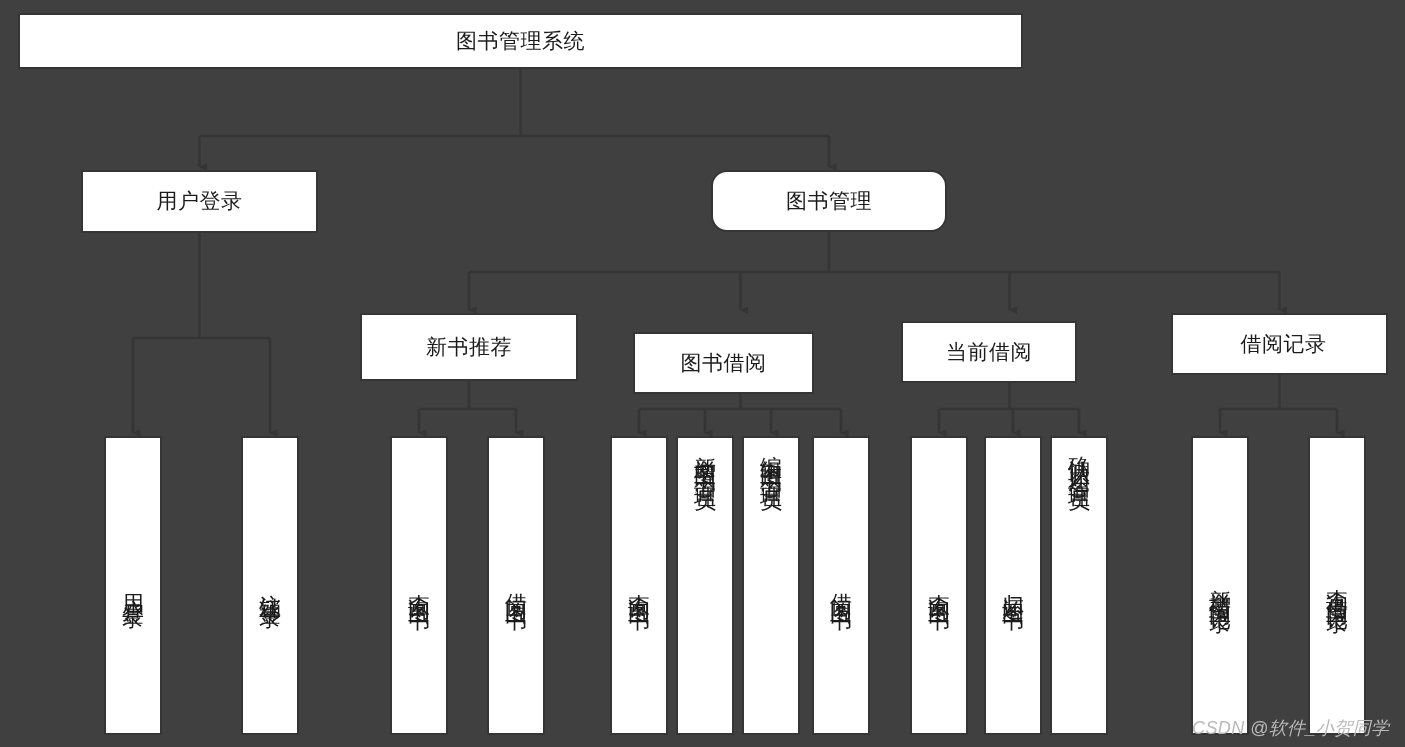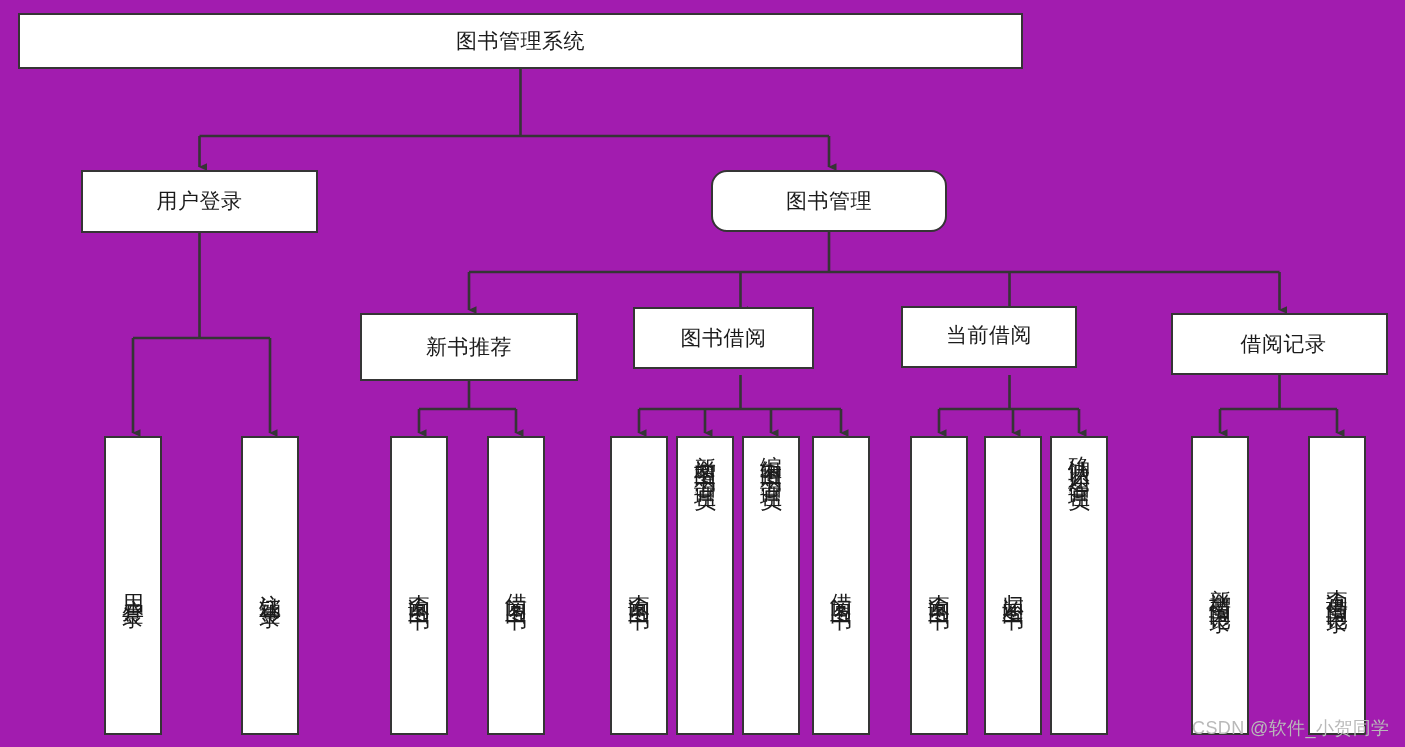--- a/index.html
+++ b/index.html
@@ -10,21 +10,21 @@
   body {
     width: 1405px;
     height: 747px;
     font-family: "Liberation Sans", "DejaVu Sans", sans-serif;
     overflow: hidden;
   }
   #diagram-root {
     position: relative;
     width: 1405px;
     height: 747px;
-    background: #a21caf;
+    background: #404040;
   }
   svg#wires {
     position: absolute;
     left: 0;
     top: 0;
     width: 1405px;
     height: 747px;
     pointer-events: none;
   }
   .node {
@@ -59,20 +59,21 @@
   }
   .node.vertical.center-text {
     align-items: center;
   }
   .watermark {
     position: absolute;
     color: #b9b9b9;
     font-size: 18px;
     white-space: nowrap;
     letter-spacing: 0.4px;
+    font-style: italic;
   }
 </style>
 </head>
 <body>
 
 <div id="diagram-root">
 
   <svg id="wires" viewBox="0 0 1405 747" xmlns="http://www.w3.org/2000/svg">
     <defs>
       <marker id="arrowhead" viewBox="0 0 12 12" refX="6" refY="10" markerWidth="9" markerHeight="9" orient="auto-start-reverse" markerUnits="userSpaceOnUse">
@@ -122,24 +123,24 @@
       </div>
       <div class="node" style="left: 81px; top: 170px; width: 237px; height: 63px;">
         <span class="node-label">用户登录</span>
       </div>
       <div class="node" style="left: 711px; top: 170px; width: 236px; height: 62px; border-radius: 16px;">
         <span class="node-label">图书管理</span>
       </div>
       <div class="node" style="left: 360px; top: 313px; width: 218px; height: 68px;">
         <span class="node-label">新书推荐</span>
       </div>
-      <div class="node" style="left: 633px; top: 307px; width: 181px; height: 62px; text-align: right;">
+      <div class="node" style="left: 633px; top: 332px; width: 181px; height: 62px; text-align: right;">
         <span class="node-label">图书借阅</span>
       </div>
-      <div class="node" style="left: 901px; top: 306px; width: 176px; height: 62px; font-family: Liberation Mono, monospace;">
+      <div class="node" style="left: 901px; top: 321px; width: 176px; height: 62px;">
         <span class="node-label">当前借阅</span>
       </div>
       <div class="node" style="left: 1171px; top: 313px; width: 217px; height: 62px; padding-left: 8px;">
         <span class="node-label">借阅记录</span>
       </div>
       <div class="node vertical center-text" style="left: 104px; top: 436px; width: 58px; height: 299px;">
         <span class="node-label">用户登录</span>
       </div>
       <div class="node vertical center-text" style="left: 241px; top: 436px; width: 58px; height: 299px;">
         <span class="node-label">注销登录</span>

